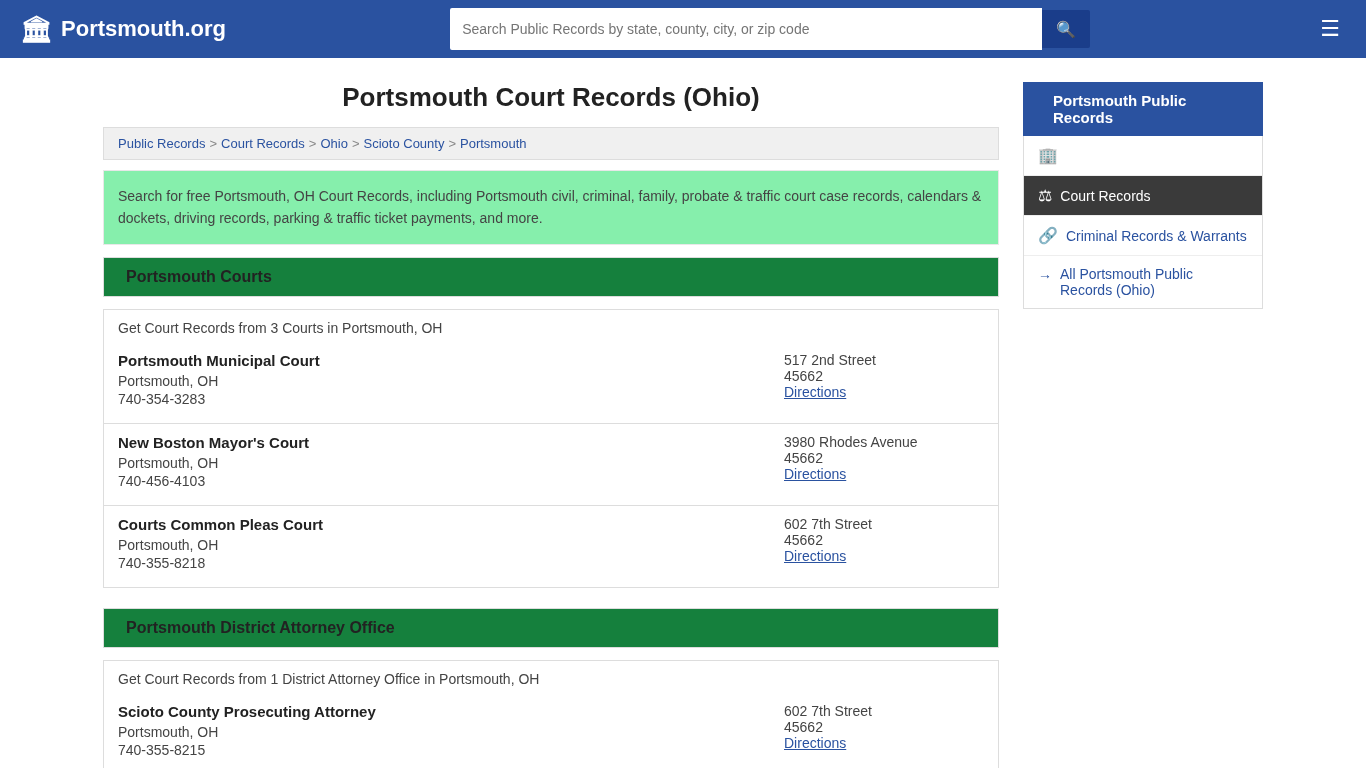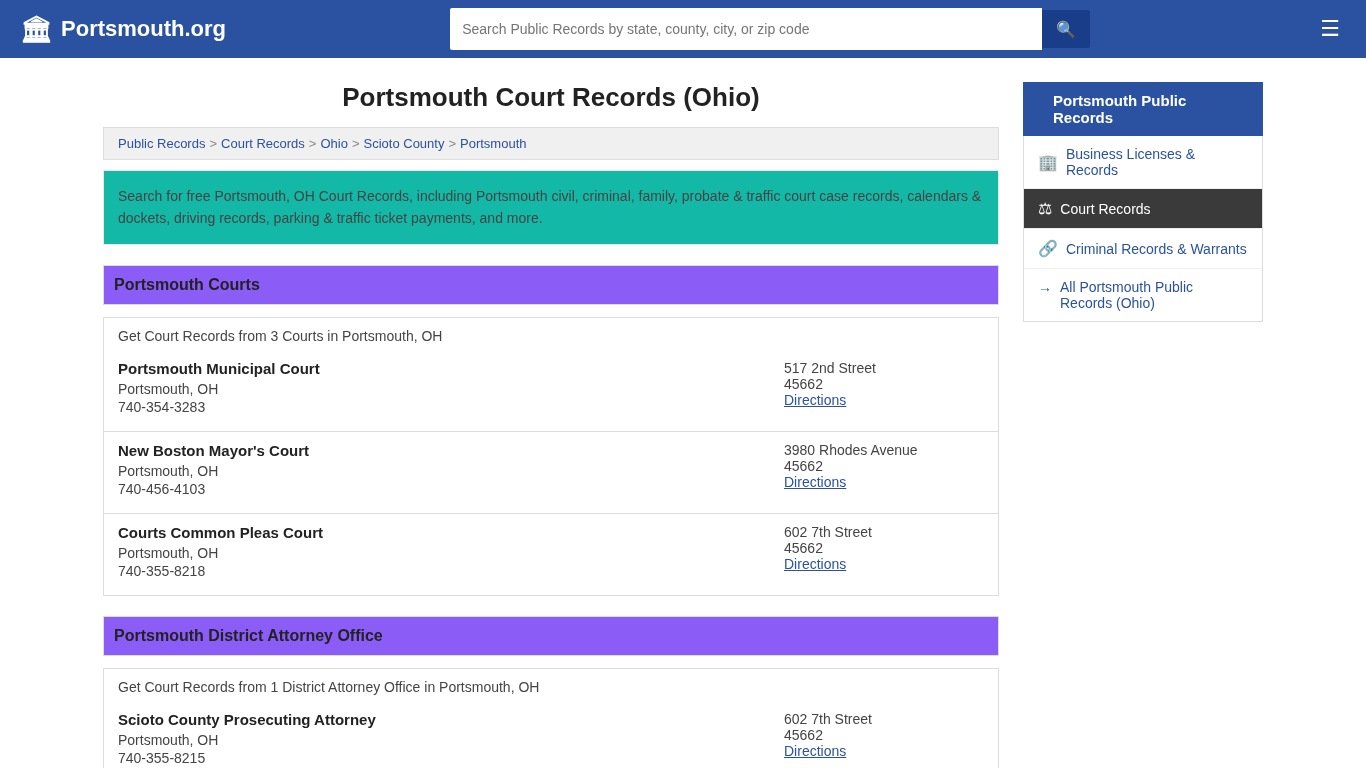--- a/index.html
+++ b/index.html
@@ -100,30 +100,30 @@
       color: #2a52a0;
       text-decoration: none;
     }
     .breadcrumb .sep { color: #888; }
 
     
     .description {
       font-size: 14px;
       color: #444;
       line-height: 1.6;
-      margin-bottom: 20px;
+      margin-bottom: 12px;
       border: 1px solid #e8e8e8;
       padding: 14px;
-      background: #14b8a6;
+      background: #86efac;
     }
 
     
     .section-header {
-      background: #8b5cf6;
-      padding: 10px 10px;
+      background: #15803d;
+      padding: 10px 22px;
       font-size: 16px;
       font-weight: bold;
       color: #222;
       border: 1px solid #ddd;
       margin-bottom: 12px;
     }
 
     
     .court-listing {
       padding: 10px 14px 16px 14px;
@@ -327,21 +327,20 @@
     </div>
 
   </div>
 
   <aside class="sidebar">
     <div class="sidebar-title">Portsmouth Public Records</div>
     <div class="sidebar-menu">
 
       <div class="sidebar-item">
         <span class="icon">🏢</span>
-        <span>Business Licenses &amp; Records</span>
       </div>
 
       <div class="sidebar-item active">
         <span class="icon">⚖</span>
         <span>Court Records</span>
       </div>
 
       <div class="sidebar-item">
         <span class="icon">🔗</span>
         <span>Criminal Records &amp; Warrants</span>

